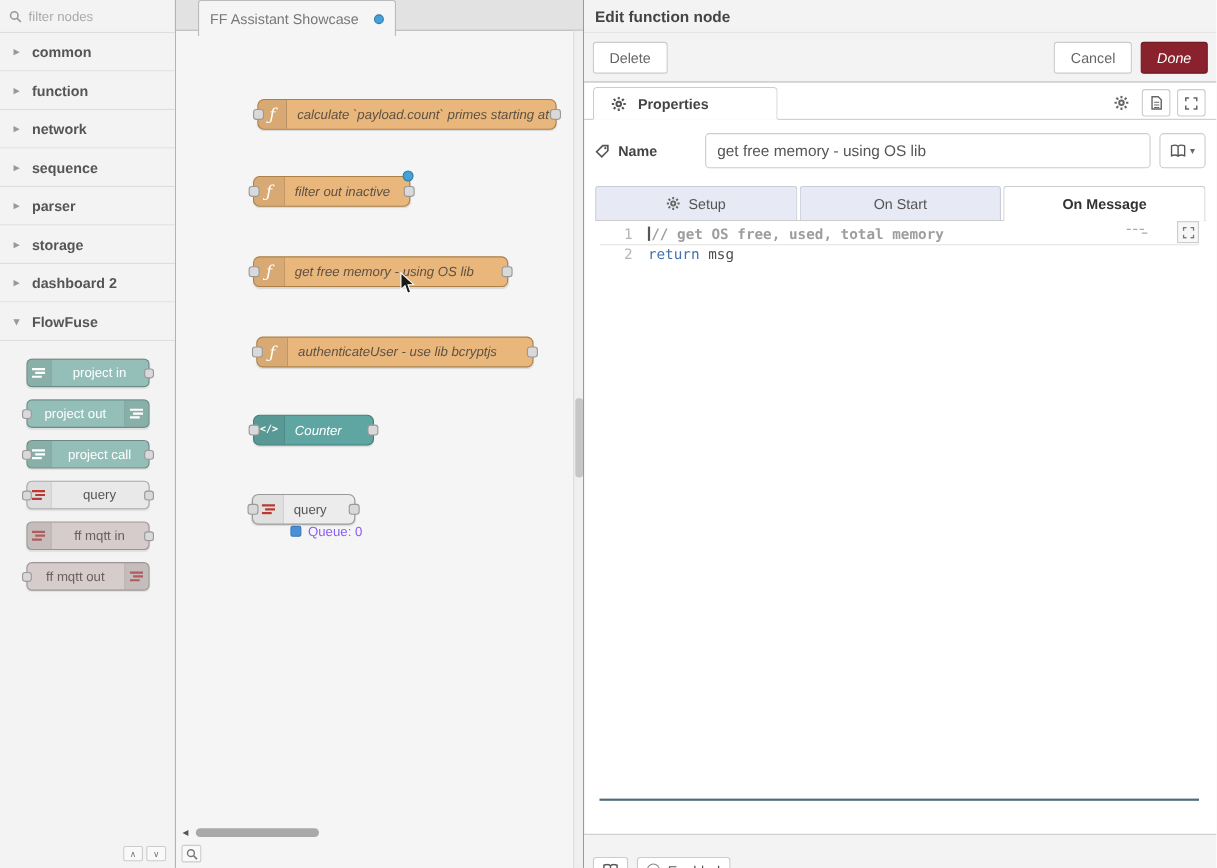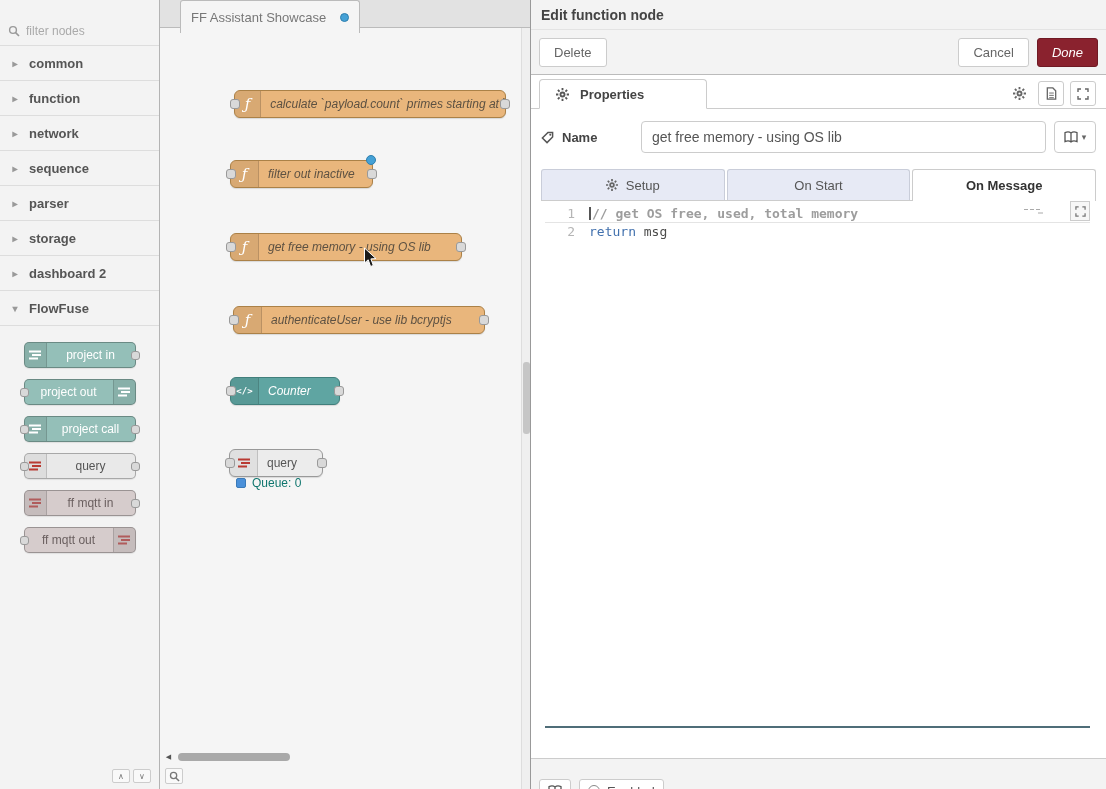--- a/index.html
+++ b/index.html
@@ -2,21 +2,21 @@
 <html><head>
 <meta charset="utf-8">
 <style>
   * { margin:0; padding:0; box-sizing:border-box; }
   html,body { width:1106px; height:789px; overflow:hidden; }
   body { font-family:"Liberation Sans", sans-serif; background:#fff; }
   #app { position:relative; width:1106px; height:789px; background:#f5f5f5; overflow:hidden; }
 
   
   #palette { position:absolute; left:0; top:0; width:160px; height:789px; background:#f3f3f3; border-right:1px solid #b3b3b3; }
-  .p-search { height:30px; border-bottom:1px solid #ddd; display:flex; align-items:center; gap:6px; padding:0 8px; color:#999;margin-top:16px; }
+  .p-search { height:30px; border-bottom:1px solid #ddd; display:flex; align-items:center; gap:6px; padding:0 8px; color:#999; }
   .p-search input { border:0; background:transparent; outline:none; font:12px "Liberation Sans",sans-serif; color:#555; width:112px; }
   .p-search input::placeholder { color:#aaa; }
   .p-cat { height:35px; border-bottom:1px solid #ddd; background:#f3f3f3; display:flex; align-items:center; gap:9px; padding:0 10px; font-size:13px; font-weight:600; color:#555; cursor:pointer; }
   .p-cat .chev { color:#999; font-size:10px; width:10px; text-align:center; }
   .p-nodes { padding-top:16px; }
   .pnode { position:relative; width:112px; height:26px; margin:0 auto 11px auto; border-radius:5px; border:1px solid rgba(0,0,0,0.28); display:flex; align-items:stretch; font-size:12px; cursor:grab; box-shadow:0 1px 1px rgba(0,0,0,0.08); }
   .pnode .plabel { flex:1; display:flex; align-items:center; justify-content:center; padding:0 4px; white-space:nowrap; overflow:hidden; }
   .pnode .picon { width:22px; display:flex; align-items:center; justify-content:center; background:rgba(0,0,0,0.08); }
   .picon.left  { border-right:1px solid rgba(0,0,0,0.14); border-radius:4px 0 0 4px; }
   .picon.right { border-left:1px solid rgba(0,0,0,0.14); border-radius:0 4px 4px 0; }
@@ -43,21 +43,21 @@
   .fnode.func { background:#e9b67c; border:1px solid #ab8147; color:#5d5142; }
   .fnode.tmpl { background:#5fa5a2; border:1px solid #417f7c; color:#fff; }
   .fnode.qry  { background:#ececec; border:1px solid #999; color:#555; }
   .fnode.qry .ficon { color:#b93a32; background:rgba(0,0,0,0.05); }
   .fnode.qry .flabel { font-style:normal; }
   .fglyph { font-family:"DejaVu Serif", serif; font-style:italic; font-size:15px; }
   .tglyph { font-family:"DejaVu Sans Mono", monospace; font-size:9px; font-weight:bold; }
   .fport { position:absolute; width:10px; height:10px; border-radius:3px; background:#d9d9d9; border:1px solid #999; top:8px; }
   .fport.l { left:-5px; } .fport.r { right:-5px; }
   .changed-dot { position:absolute; right:-4px; top:-6px; width:10px; height:10px; border-radius:50%; background:#45a1d6; border:1px solid #2e7fae; }
-  .nstatus { position:absolute; display:flex; align-items:center; gap:6px; font-size:12px; color:#0f766e; }
+  .nstatus { position:absolute; display:flex; align-items:center; gap:6px; font-size:12px; color:#8b5cf6;margin-left:28px; }
   .nstatus .sq { width:10px; height:10px; background:#4a90d9; border:1px solid #3a7ab8; border-radius:2px; }
 
   .hscroll-arrow { position:absolute; left:2px; top:751px; width:13px; height:11px; color:#555; font-size:7px; display:flex; align-items:center; justify-content:center; cursor:pointer; }
   .hscroll-thumb { position:absolute; left:18px; top:753px; width:112px; height:8px; background:#a9a9a9; border-radius:4px; cursor:pointer; }
   .ws-search-btn { position:absolute; left:5px; top:768px; width:18px; height:16px; border:1px solid #ccc; background:#f9f9f9; border-radius:2px; color:#777; display:flex; align-items:center; justify-content:center; cursor:pointer; }
   .vscroll { position:absolute; right:0; top:28px; width:9px; height:761px; background:#efefef; border-left:1px solid #ddd; }
   .vscroll .thumb { position:absolute; left:1px; top:334px; width:7px; height:72px; background:#c6c6c6; border-radius:3px; cursor:pointer; }
   .mouse-cursor { position:absolute; left:203px; top:247px; }
 
   

